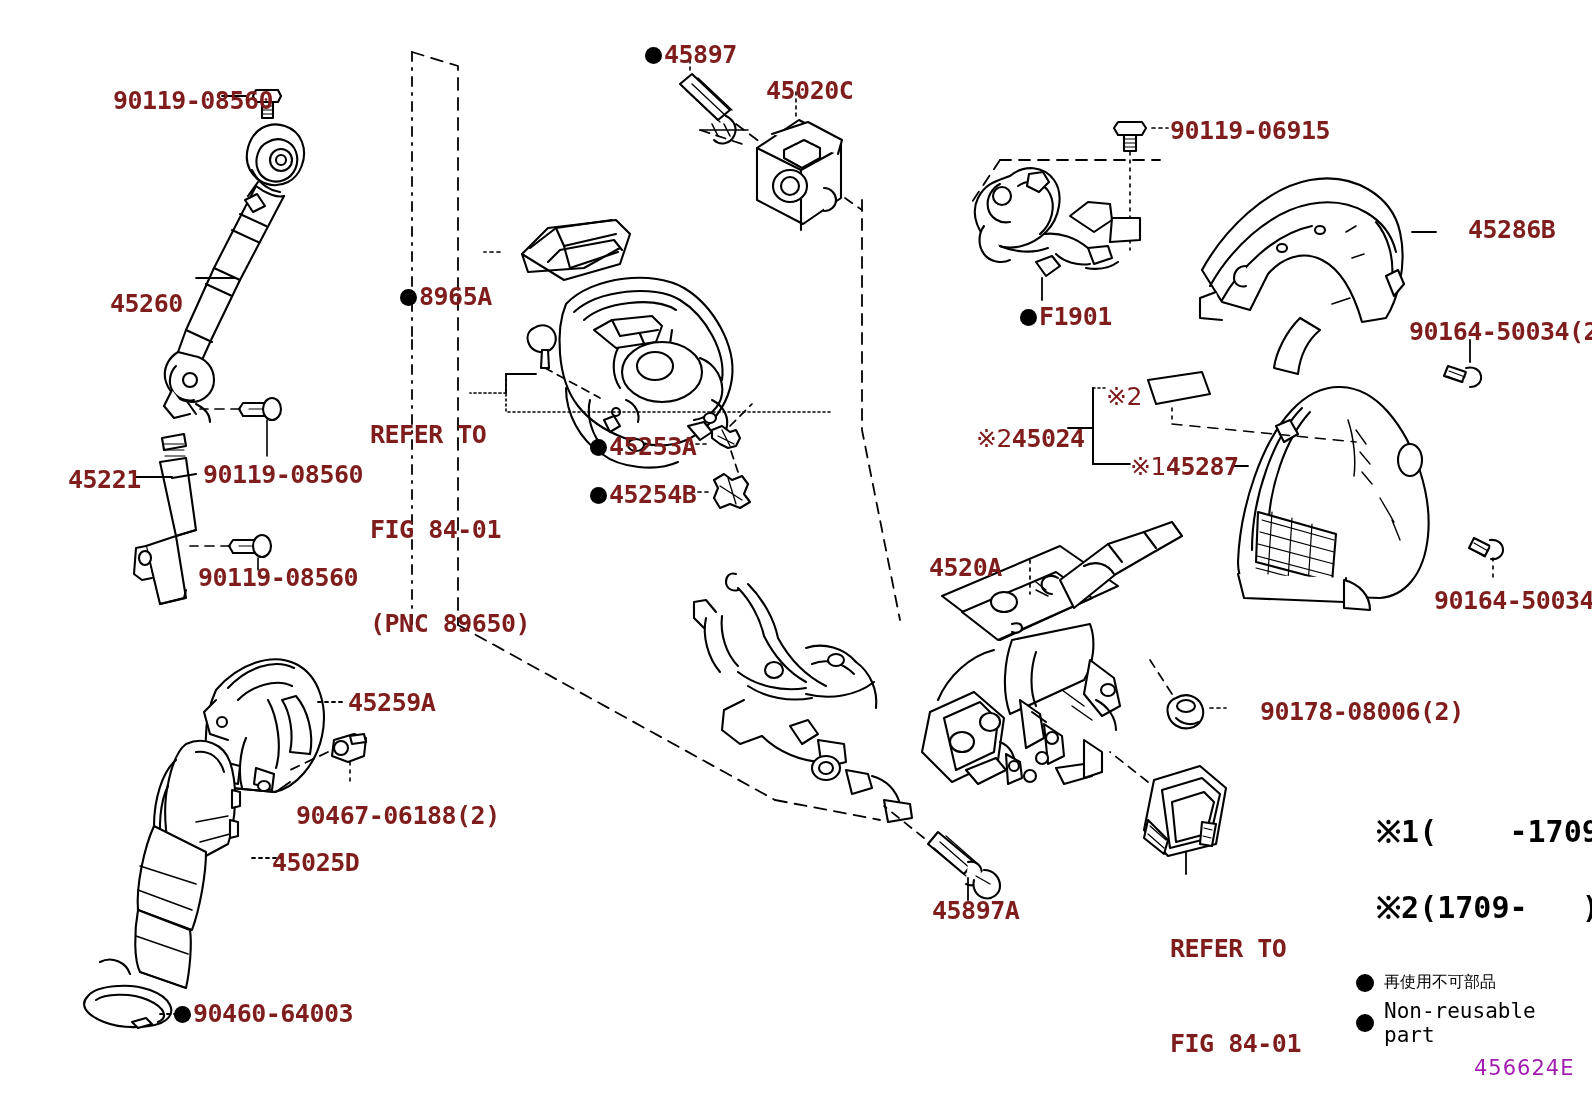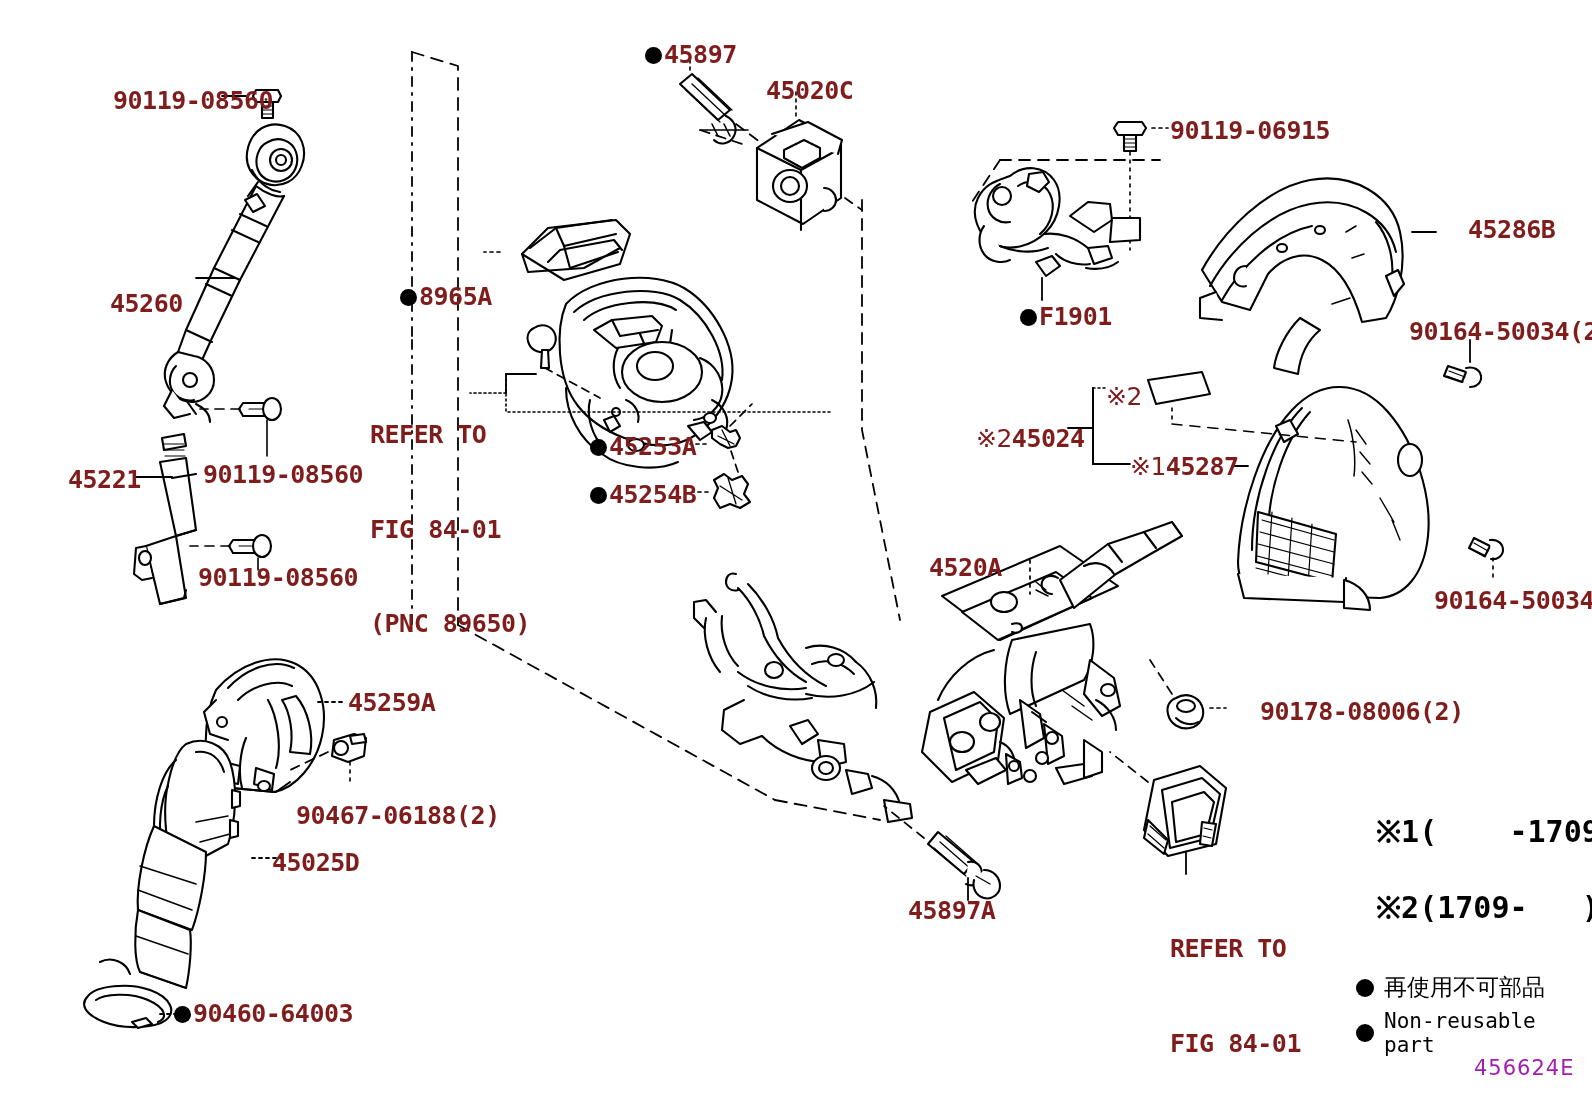--- a/index.html
+++ b/index.html
@@ -31,21 +31,21 @@
     vertical-align:-1px;
     margin-right:2px;
   }
   .legend{
     position:absolute;
     font-size:22px;
     font-weight:400;
   }
   .legend .row{display:flex;align-items:center;gap:10px;margin-bottom:6px;}
   .legend .dot{width:18px;height:18px;border-radius:50%;background:#000;flex:none;}
-  .legend .jp{font-family:"DejaVu Sans","Liberation Sans",sans-serif;font-size:23px;}
+  .legend .jp{font-family:"DejaVu Sans","Liberation Sans",sans-serif;font-size:16px;}
   .legend .en{font-family:"DejaVu Sans Mono","Liberation Mono",monospace;font-size:21px;}
   .figcode{
     position:absolute;
     font-family:"DejaVu Sans","Liberation Sans",sans-serif;
     font-size:21px;
     letter-spacing:1px;
     color:#a21caf;
   }
   .note{
     position:absolute;
@@ -508,21 +508,21 @@
   <div class="lbl" style="left:929px;top:530px;margin-top:23px;">4520A</div>
 
   <div class="lbl" style="left:1260px;top:697px;">90178-08006(2)</div>
 
   <div class="lbl multi" style="left:1170px;top:870px;">
     <div>REFER TO</div>
     <div>FIG 84-01</div>
     
   </div>
 
-  <div class="lbl" style="left:908px;top:896px;">45897A</div>
+  <div class="lbl" style="left:932px;top:896px;">45897A</div>
 
   <div class="lbl" style="left:348px;top:688px;">45259A</div>
 
   <div class="lbl" style="left:296px;top:801px;">90467-06188(2)</div>
 
   <div class="lbl" style="left:272px;top:848px;">45025D</div>
 
   <div class="lbl" style="left:174px;top:999px;"><span class="bullet"></span><span>90460-64003</span></div>
 
   <div class="note" style="left:1376px;top:812px;">※1(    -1709)</div>

